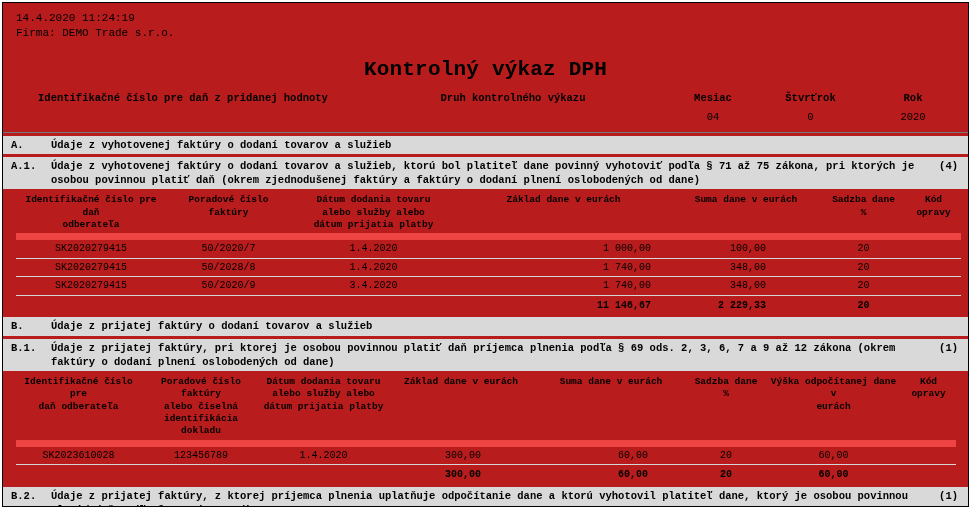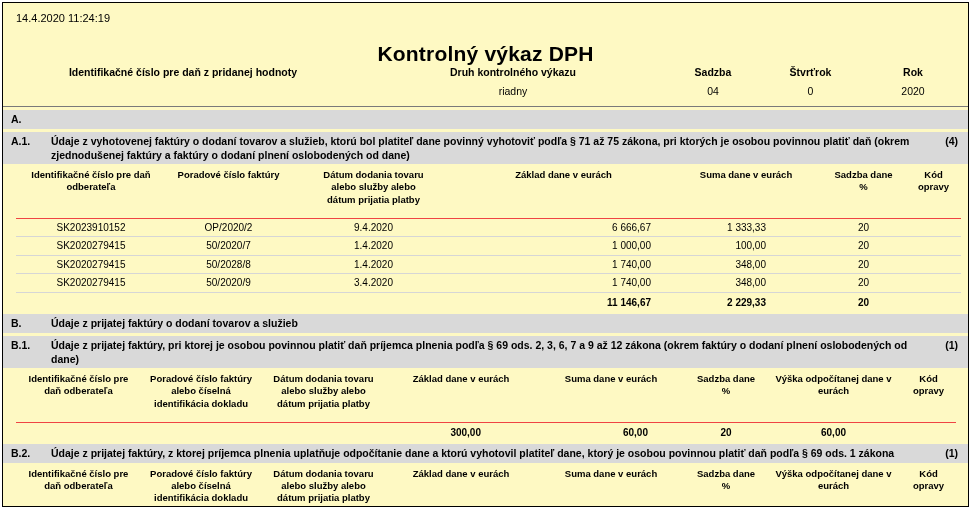--- a/index.html
+++ b/index.html
@@ -2,93 +2,94 @@
 <html><head>
 <meta charset="utf-8">
 <style>
   * { box-sizing: border-box; }
   html, body { margin: 0; padding: 0; background: #ffffff; }
   body { width: 971px; height: 509px; position: relative; }
   .page {
     position: absolute; left: 2px; top: 2px;
     width: 967px; height: 505px;
     border: 1px solid #000;
-    background: #fef9c3;
-    font-family: Liberation Sans, sans-serif;
+    background: #b91c1c;
+    font-family: Liberation Mono, monospace;
     font-size: 10px; color: #000;
     overflow: hidden;
   }
   .topbar { padding: 8px 0 0 13px; font-size: 11px; line-height: 1.4; }
   .report-title { text-align: center; font-size: 21px; font-weight: 700; margin-top: 16px; letter-spacing: 0.2px; }
-  .header-row { display: flex; }
+  .header-row { display: flex; margin-top: 11px; }
   .hcol { text-align: center; }
   .w-vat { width: 360px; } .w-druh { width: 300px; } .w-mes { width: 100px; }
   .w-stv { width: 95px; } .w-rok { width: 110px; }
   .hlabel { font-weight: 700; font-size: 10.5px; }
   .hvalue { margin-top: 7px; font-size: 10.5px; }
   .rule { border-bottom: 1px solid #7a7a7a; margin-top: 9px; }
   .section-bar {
     display: flex; align-items: flex-start;
     background: #d9d9d9; padding: 2px 10px 2px 8px;
     font-weight: 700; font-size: 10.5px; margin-top: 3px; line-height: 1.35;
   }
   .section-code { width: 40px; flex: none; }
   .section-text { flex: 1; padding-right: 16px; }
   .section-count { flex: none; }
   table.report { border-collapse: collapse; table-layout: fixed; margin: 3px 0 2px 13px; font-size: 10px; }
   table.report th {
     font-weight: 700; text-align: center; vertical-align: top;
-    padding: 2px 2px 12px; white-space: pre-line;
-    border-bottom: 1px solid #ef4444; line-height: 1.3; font-size: 9.5px;
+    padding: 2px 2px 2px; white-space: pre-line;
+    border-bottom: 7px solid #ef4444; line-height: 1.3; font-size: 9.5px;
   }
   table.report td { padding: 2px 2px; text-align: center; line-height: 1.35; }
   tr.data td { border-bottom: 1px solid #d6d6d6; }
   tr.totals td { font-weight: 700; padding-top: 3px; }
   table.a1 td:nth-child(4) { text-align: right; padding-right: 20px; }
   table.a1 td:nth-child(5) { text-align: right; padding-right: 55px; }
   table.btab td:nth-child(4) { text-align: right; padding-right: 55px; }
   table.btab td:nth-child(5) { text-align: right; padding-right: 38px; }
 </style>
 </head>
 <body>
 
 <div class="page">
 
   <div class="topbar">
     <div>14.4.2020  11:24:19</div>
+    <div>Firma: DEMO Trade s.r.o.</div>
   </div>
 
   <div class="report-title">Kontrolný výkaz DPH</div>
 
   <div class="header-row">
     <div class="hcol w-vat">
       <div class="hlabel">Identifikačné číslo pre daň z pridanej hodnoty</div>
     </div>
     <div class="hcol w-druh">
       <div class="hlabel">Druh kontrolného výkazu</div>
-      <div class="hvalue">riadny</div>
     </div>
     <div class="hcol w-mes">
-      <div class="hlabel">Sadzba</div>
+      <div class="hlabel">Mesiac</div>
       <div class="hvalue">04</div>
     </div>
     <div class="hcol w-stv">
       <div class="hlabel">Štvrťrok</div>
       <div class="hvalue">0</div>
     </div>
     <div class="hcol w-rok">
       <div class="hlabel">Rok</div>
       <div class="hvalue">2020</div>
     </div>
   </div>
 
   <div class="rule"></div>
 
   <div class="section-bar">
     <div class="section-code">A.</div>
+    <div class="section-text">Údaje z vyhotovenej faktúry o dodaní tovarov a služieb</div>
     <div class="section-count"></div>
   </div>
 
   <div class="section-bar">
     <div class="section-code">A.1.</div>
     <div class="section-text">Údaje z vyhotovenej faktúry o dodaní tovarov a služieb, ktorú bol platiteľ dane povinný vyhotoviť podľa § 71 až 75 zákona, pri ktorých je osobou povinnou platiť daň (okrem zjednodušenej faktúry a faktúry o dodaní plnení oslobodených od dane)</div>
     <div class="section-count">(4)</div>
   </div>
 
   <table class="report a1">
@@ -111,29 +112,20 @@
 dátum prijatia platby</th>
         <th>Základ dane v eurách</th>
         <th>Suma dane v eurách</th>
         <th>Sadzba dane
 %</th>
         <th>Kód
 opravy</th>
       </tr>
     </thead>
     <tbody>
-      <tr class="data">
-        <td>SK2023910152</td>
-        <td>OP/2020/2</td>
-        <td>9.4.2020</td>
-        <td>6 666,67</td>
-        <td>1 333,33</td>
-        <td>20</td>
-        <td></td>
-      </tr>
       <tr class="data">
         <td>SK2020279415</td>
         <td>50/2020/7</td>
         <td>1.4.2020</td>
         <td>1 000,00</td>
         <td>100,00</td>
         <td>20</td>
         <td></td>
       </tr>
       <tr class="data">
@@ -203,20 +195,30 @@
         <th>Suma dane v eurách</th>
         <th>Sadzba dane
 %</th>
         <th>Výška odpočítanej dane v
 eurách</th>
         <th>Kód
 opravy</th>
       </tr>
     </thead>
     <tbody>
+      <tr class="data">
+        <td>SK2023610028</td>
+        <td>123456789</td>
+        <td>1.4.2020</td>
+        <td>300,00</td>
+        <td>60,00</td>
+        <td>20</td>
+        <td>60,00</td>
+        <td></td>
+      </tr>
       <tr class="totals">
         <td></td>
         <td></td>
         <td></td>
         <td>300,00</td>
         <td>60,00</td>
         <td>20</td>
         <td>60,00</td>
         <td></td>
       </tr>

